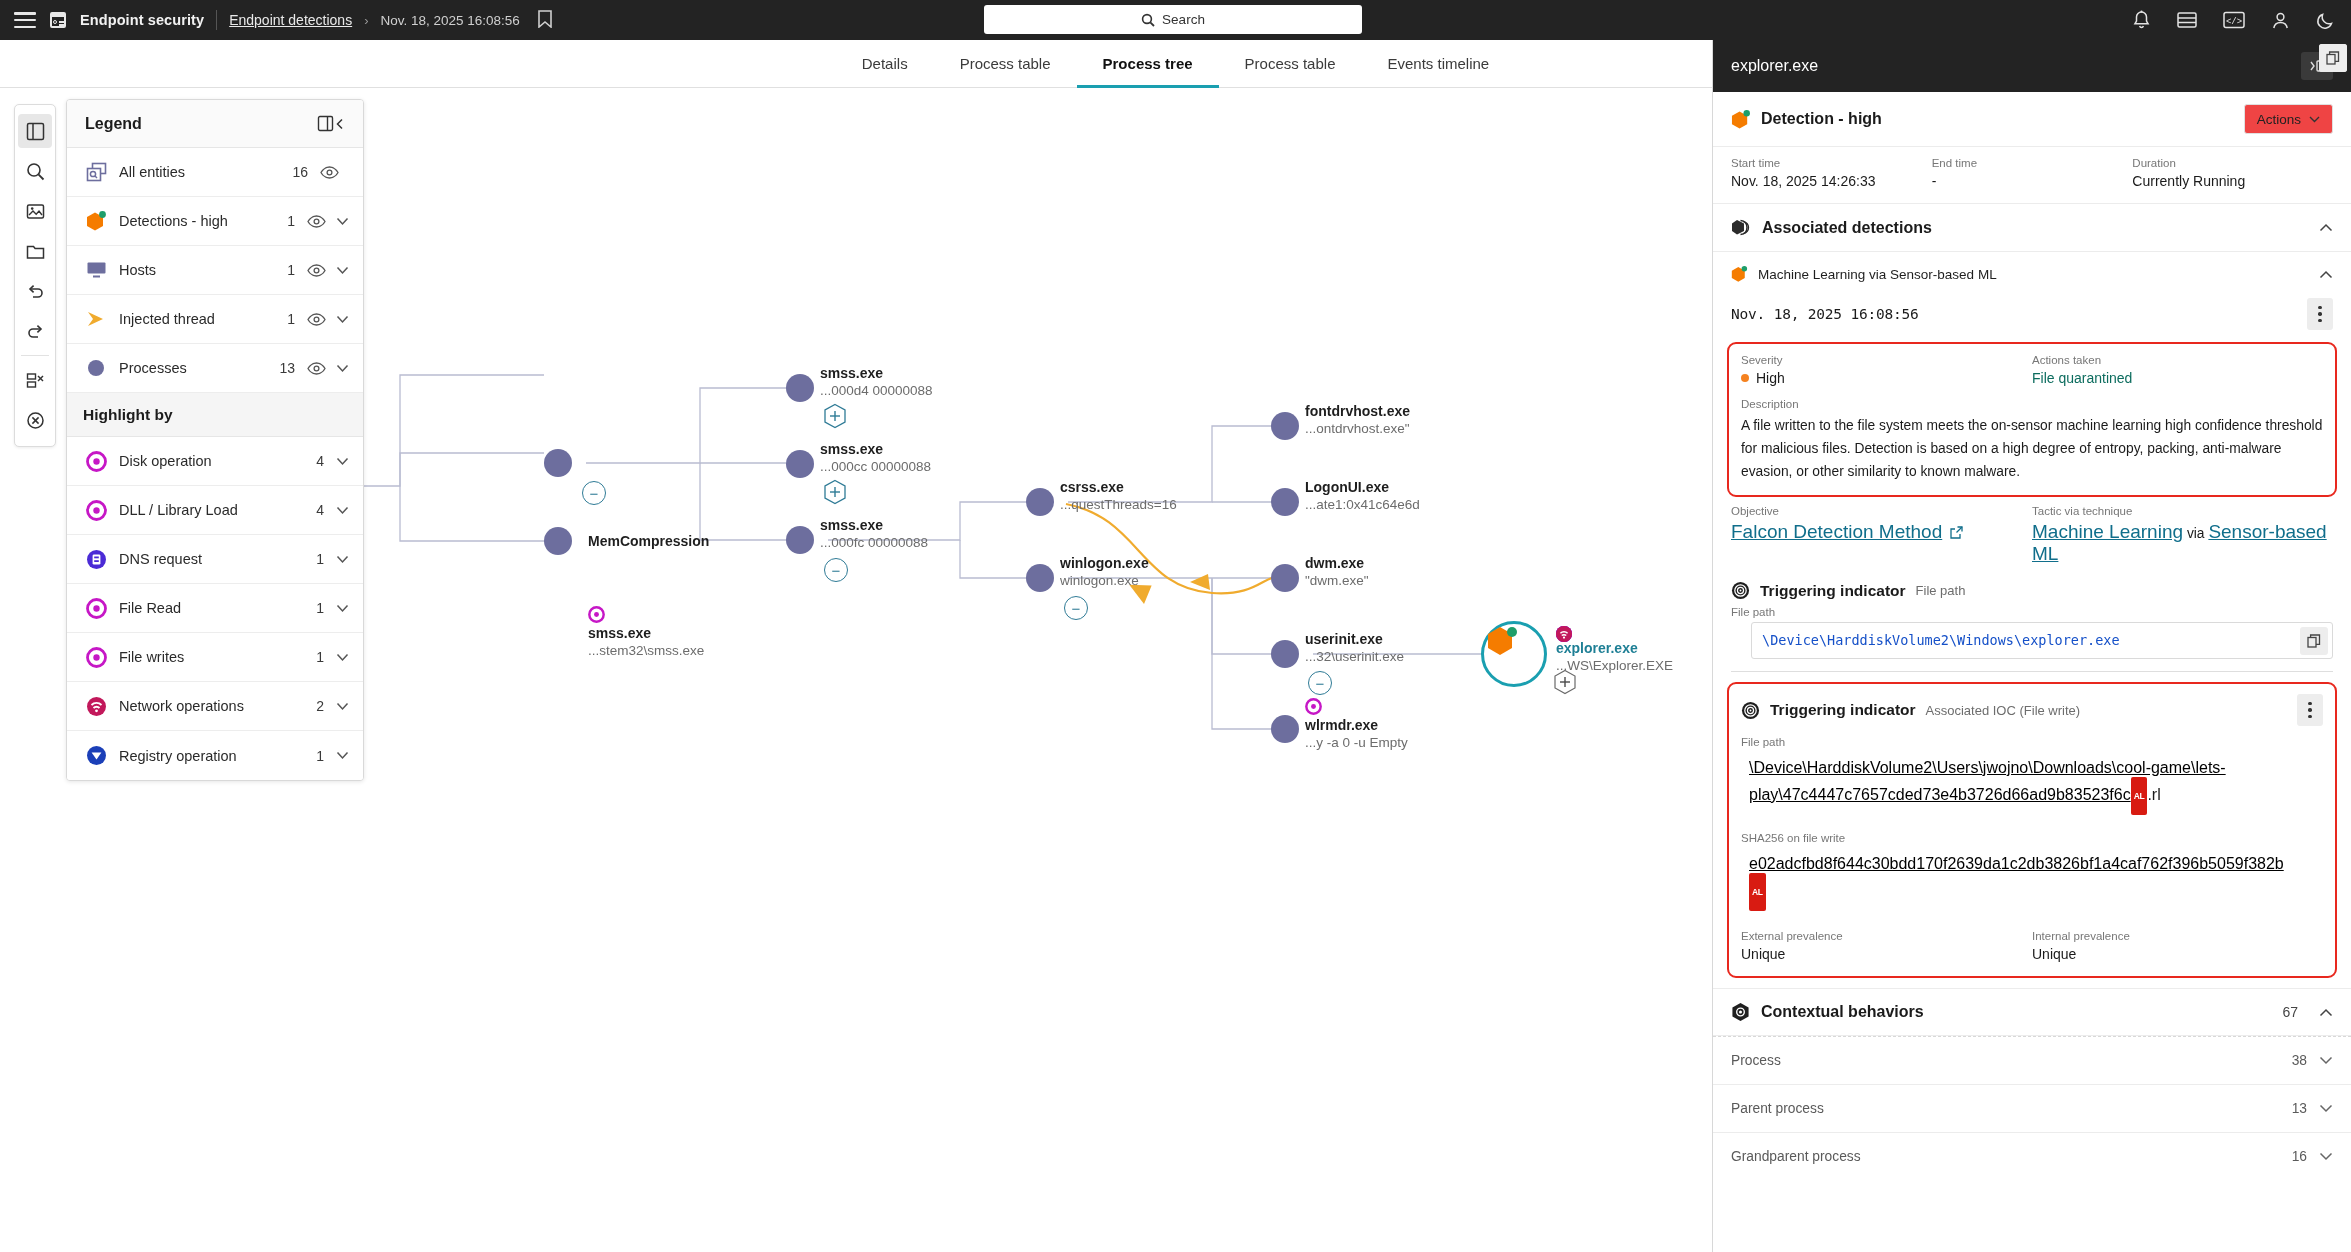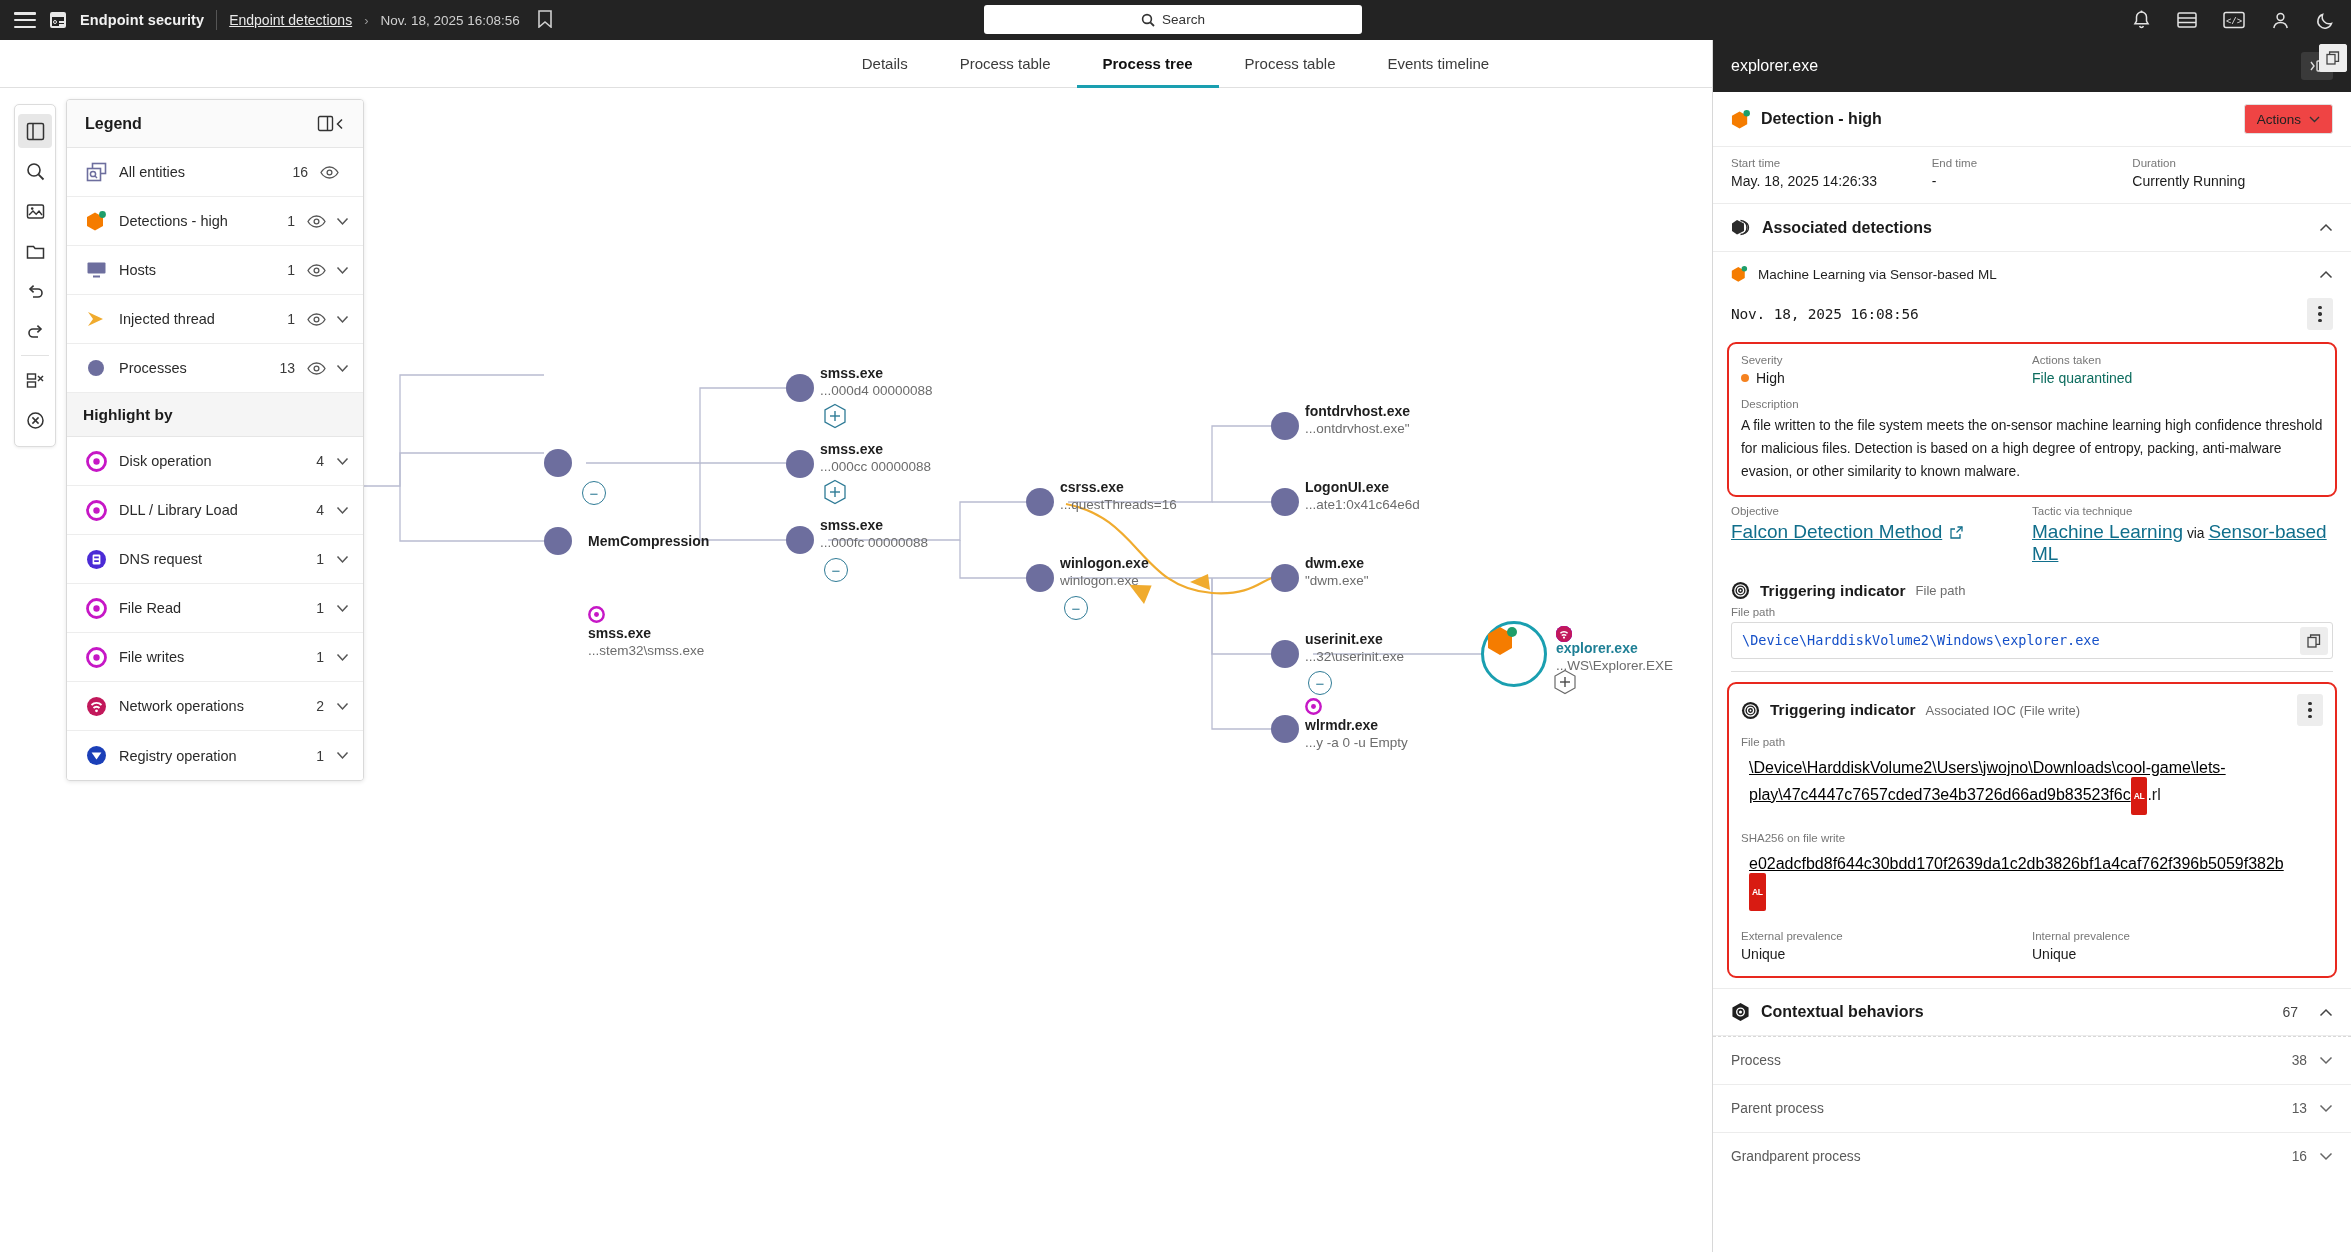--- a/index.html
+++ b/index.html
@@ -113,21 +113,21 @@
   .desc { font-size:13.8px; line-height:23px; color:#1b1b1b; }
   .linkrow { display:flex; padding:8px 18px 12px; }
   .linkrow .c { flex:1; }
   .lk { color:#106e8b; text-decoration:underline; font-size:19px; cursor:pointer; }
   .ind-head { display:flex; align-items:center; padding:4px 18px 6px; gap:10px; }
   .ind-head .t { font-size:15.5px; font-weight:bold; color:#1b1b1b; }
   .ind-head .s { font-size:13px; color:#6d6d6d; }
   .field { margin:0 18px 12px; }
   .field .fl { font-size:11.5px; color:#777; margin-bottom:4px; }
   .field .fv { border:1px solid #dadada; border-radius:3px; padding:7px 40px 7px 10px; position:relative;
-               font-family:"DejaVu Sans Mono", monospace; font-size:13.5px; color:#1550c8; line-height:21px; word-break:break-all; }
+               font-family:"DejaVu Sans Mono", monospace; font-size:13.5px; color:#1550c8; line-height:21px; word-break:break-all;margin-left:20px; }
   .copy { position:absolute; right:4px; top:4px; width:28px; height:28px; background:#ededed; border-radius:3px;
           display:flex; align-items:center; justify-content:center; cursor:pointer; color:#444; }
   .ulink { text-decoration:underline; }
   .redchip { display:inline-block; background:#d81b12; color:#fff; font-size:8.5px; font-weight:bold;
              padding:14px 3px; border-radius:2px; vertical-align:1px; letter-spacing:-.3px; }
   .divider { height:1px; background:#dedede; margin:4px 18px 10px; }
   .crow { height:48px; display:flex; align-items:center; padding:0 18px; border-top:1px solid #ececec; cursor:pointer; }
   .crow .t { flex:1; font-size:13.8px; color:#5a5a5a; }
   .crow .c { font-size:13.8px; color:#5a5a5a; margin-right:12px; }
   .dashed { border-top:1px dashed #d8d8d8; }
@@ -725,21 +725,21 @@
         <span>Actions</span>
         <svg width="11" height="7" viewBox="0 0 11 7">
             <polyline points="1,1 5.5,5.5 10,1" fill="none" stroke="#333" stroke-width="1.4"></polyline>
           </svg>
       </div>
     </div>
 
     <div class="meta-row">
       <div class="meta-col">
         <div class="k">Start time</div>
-        <div class="v">May. 18, 2025 14:26:33</div>
+        <div class="v">Nov. 18, 2025 14:26:33</div>
       </div>
       <div class="meta-col">
         <div class="k">End time</div>
         <div class="v">-</div>
       </div>
       <div class="meta-col">
         <div class="k">Duration</div>
         <div class="v">Currently Running</div>
       </div>
     </div>

